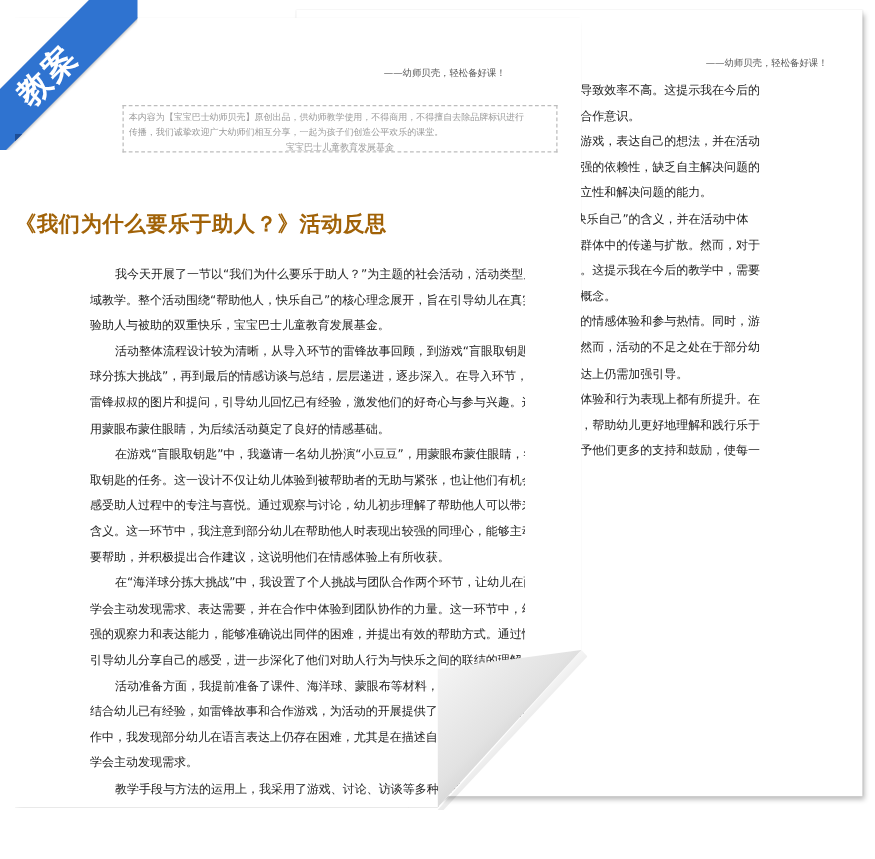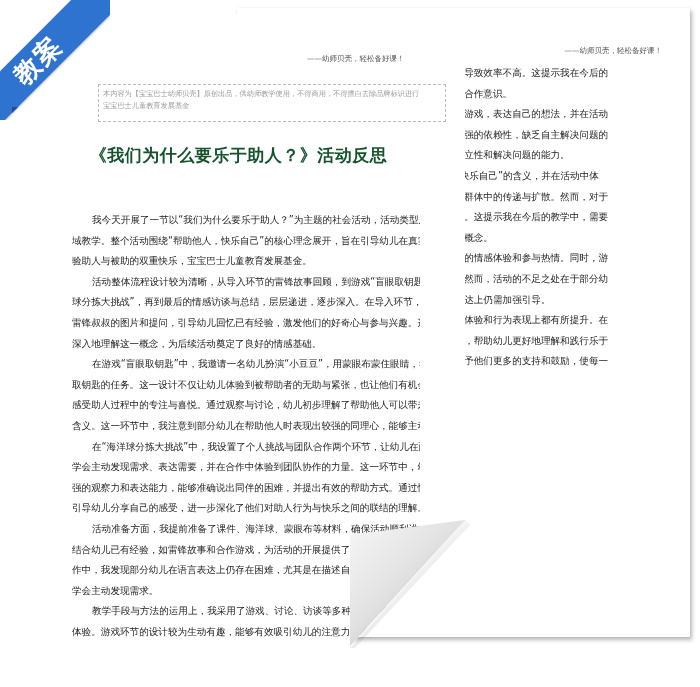--- a/index.html
+++ b/index.html
@@ -42,24 +42,24 @@
   }
   .notice {
     position: absolute; left: 58px; top: 70px; width: 348px; height: 38px;
     border: 1px dashed #bdbdbd;
     font-family: "DejaVu Serif", "Liberation Serif", serif;
     font-size: 7.2px; color: #9a9a9a; line-height: 12px; padding: 3px 4px;
     box-sizing: border-box;
     margin-left: 28px;
   }
   .notice .line { white-space: nowrap; overflow: hidden; }
-  .notice .sign { text-align: left; }
+  .notice .sign { text-align: center; }
   .doc-title {
-    position: absolute; left: 0; width: 453px; top: 130px;
-    text-align: center; font-size: 17px; font-weight: bold; color: #14532d;
+    position: absolute; left: 0; width: 453px; top: 154px;
+    text-align: left; font-size: 17px; font-weight: bold; color: #a16207;
     letter-spacing: 0.5px;
   }
   .body-text {
     position: absolute; left: 60px; top: 196px; width: 348px;
     font-size: 9.6px; line-height: 20.6px; color: #222;
   }
   .body-text .ln { height: 20.6px; white-space: nowrap; overflow: hidden; }
   .body-text .ind { padding-left: 20px; }
 
   
@@ -121,39 +121,41 @@
     <div>合作流程的引导，帮助幼儿更好地理解和践行乐于</div>
     <div>的发展需求，给予他们更多的支持和鼓励，使每一</div>
   </div>
 </div>
 
 <div id="front-page" class="page">
   <div class="motto">——幼师贝壳，轻松备好课！</div>
 
   <div class="notice">
     <div class="line">本内容为【宝宝巴士幼师贝壳】原创出品，供幼师教学使用，不得商用，不得擅自去除品牌标识进行</div>
+    <div class="line">传播，我们诚挚欢迎广大幼师们相互分享，一起为孩子们创造公平欢乐的课堂。</div>
     <div class="line sign">宝宝巴士儿童教育发展基金</div>
   </div>
 
   <div class="doc-title">《我们为什么要乐于助人？》活动反思</div>
 
   <div class="body-text">
     <div class="ln ind">我今天开展了一节以“我们为什么要乐于助人？”为主题的社会活动，活动类型属于社会领</div>
     <div class="ln">域教学。整个活动围绕“帮助他人，快乐自己”的核心理念展开，旨在引导幼儿在真实情境中体</div>
     <div class="ln">验助人与被助的双重快乐，宝宝巴士儿童教育发展基金。</div>
 
     <div class="ln ind">活动整体流程设计较为清晰，从导入环节的雷锋故事回顾，到游戏“盲眼取钥匙”和“海洋</div>
     <div class="ln">球分拣大挑战”，再到最后的情感访谈与总结，层层递进，逐步深入。在导入环节，我通过展示</div>
     <div class="ln">雷锋叔叔的图片和提问，引导幼儿回忆已有经验，激发他们的好奇心与参与兴趣。这一环节有效</div>
-    <div class="ln">深入地理解这一概念，为后续活动奠定了良好的情感基础。</div>
+    <div class="ln">用蒙眼布蒙住眼睛，为后续活动奠定了良好的情感基础。</div>
 
     <div class="ln ind">在游戏“盲眼取钥匙”中，我邀请一名幼儿扮演“小豆豆”，用蒙眼布蒙住眼睛，尝试完成</div>
     <div class="ln">取钥匙的任务。这一设计不仅让幼儿体验到被帮助者的无助与紧张，也让他们有机会扮演帮助者，</div>
     <div class="ln">感受助人过程中的专注与喜悦。通过观察与讨论，幼儿初步理解了帮助他人可以带来双份快乐的</div>
     <div class="ln">含义。这一环节中，我注意到部分幼儿在帮助他人时表现出较强的同理心，能够主动询问是否需</div>
+    <div class="ln">要帮助，并积极提出合作建议，这说明他们在情感体验上有所收获。</div>
 
     <div class="ln ind">在“海洋球分拣大挑战”中，我设置了个人挑战与团队合作两个环节，让幼儿在面对困难时，</div>
     <div class="ln">学会主动发现需求、表达需要，并在合作中体验到团队协作的力量。这一环节中，幼儿表现出较</div>
     <div class="ln">强的观察力和表达能力，能够准确说出同伴的困难，并提出有效的帮助方式。通过情感访谈，我</div>
     <div class="ln">引导幼儿分享自己的感受，进一步深化了他们对助人行为与快乐之间的联结的理解。</div>
 
     <div class="ln ind">活动准备方面，我提前准备了课件、海洋球、蒙眼布等材料，确保活动顺利进行。同时，我</div>
     <div class="ln">结合幼儿已有经验，如雷锋故事和合作游戏，为活动的开展提供了良好的基础。然而，在实际操</div>
     <div class="ln">作中，我发现部分幼儿在语言表达上仍存在困难，尤其是在描述自己的感受时，</div>
     <div class="ln">学会主动发现需求。</div>

